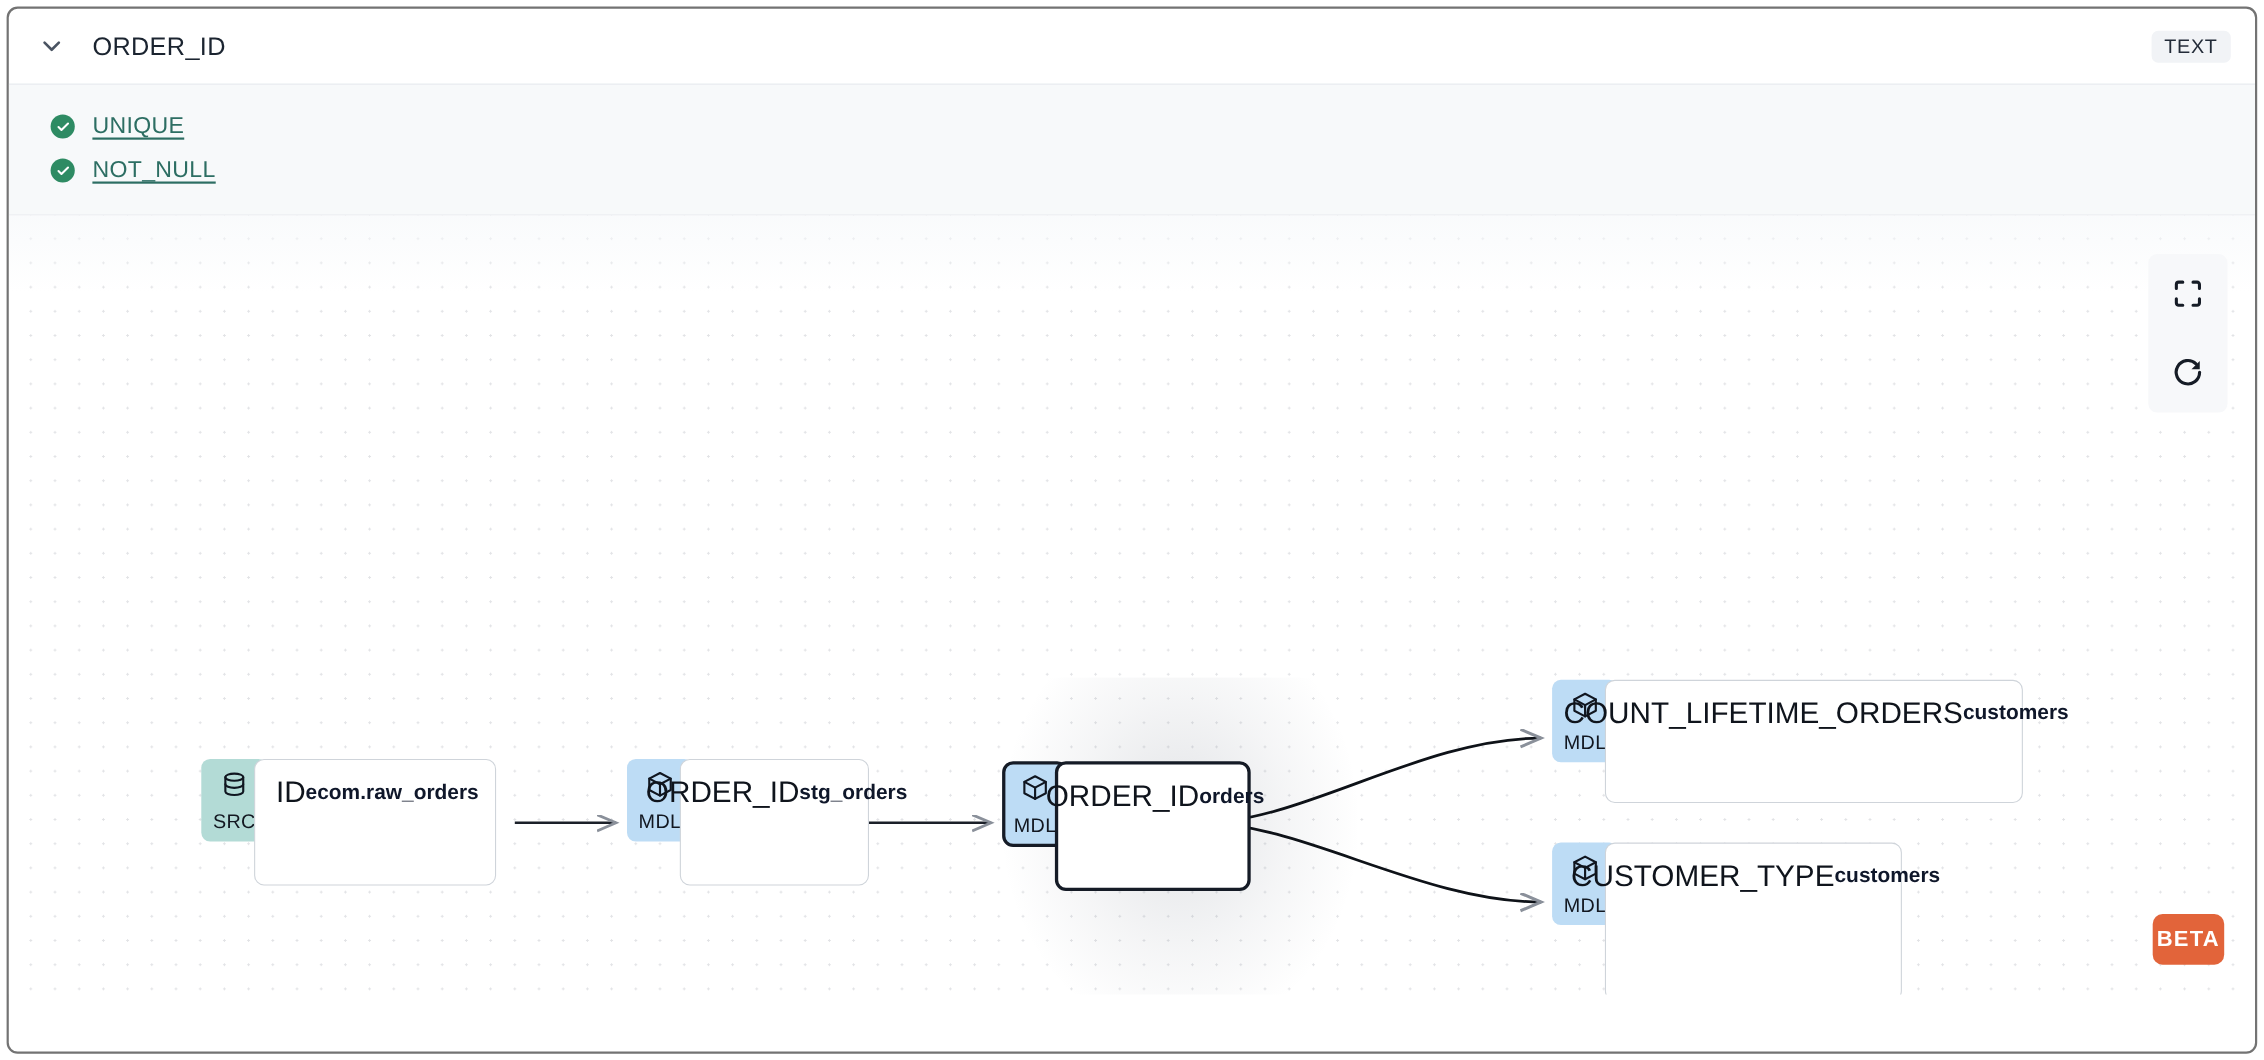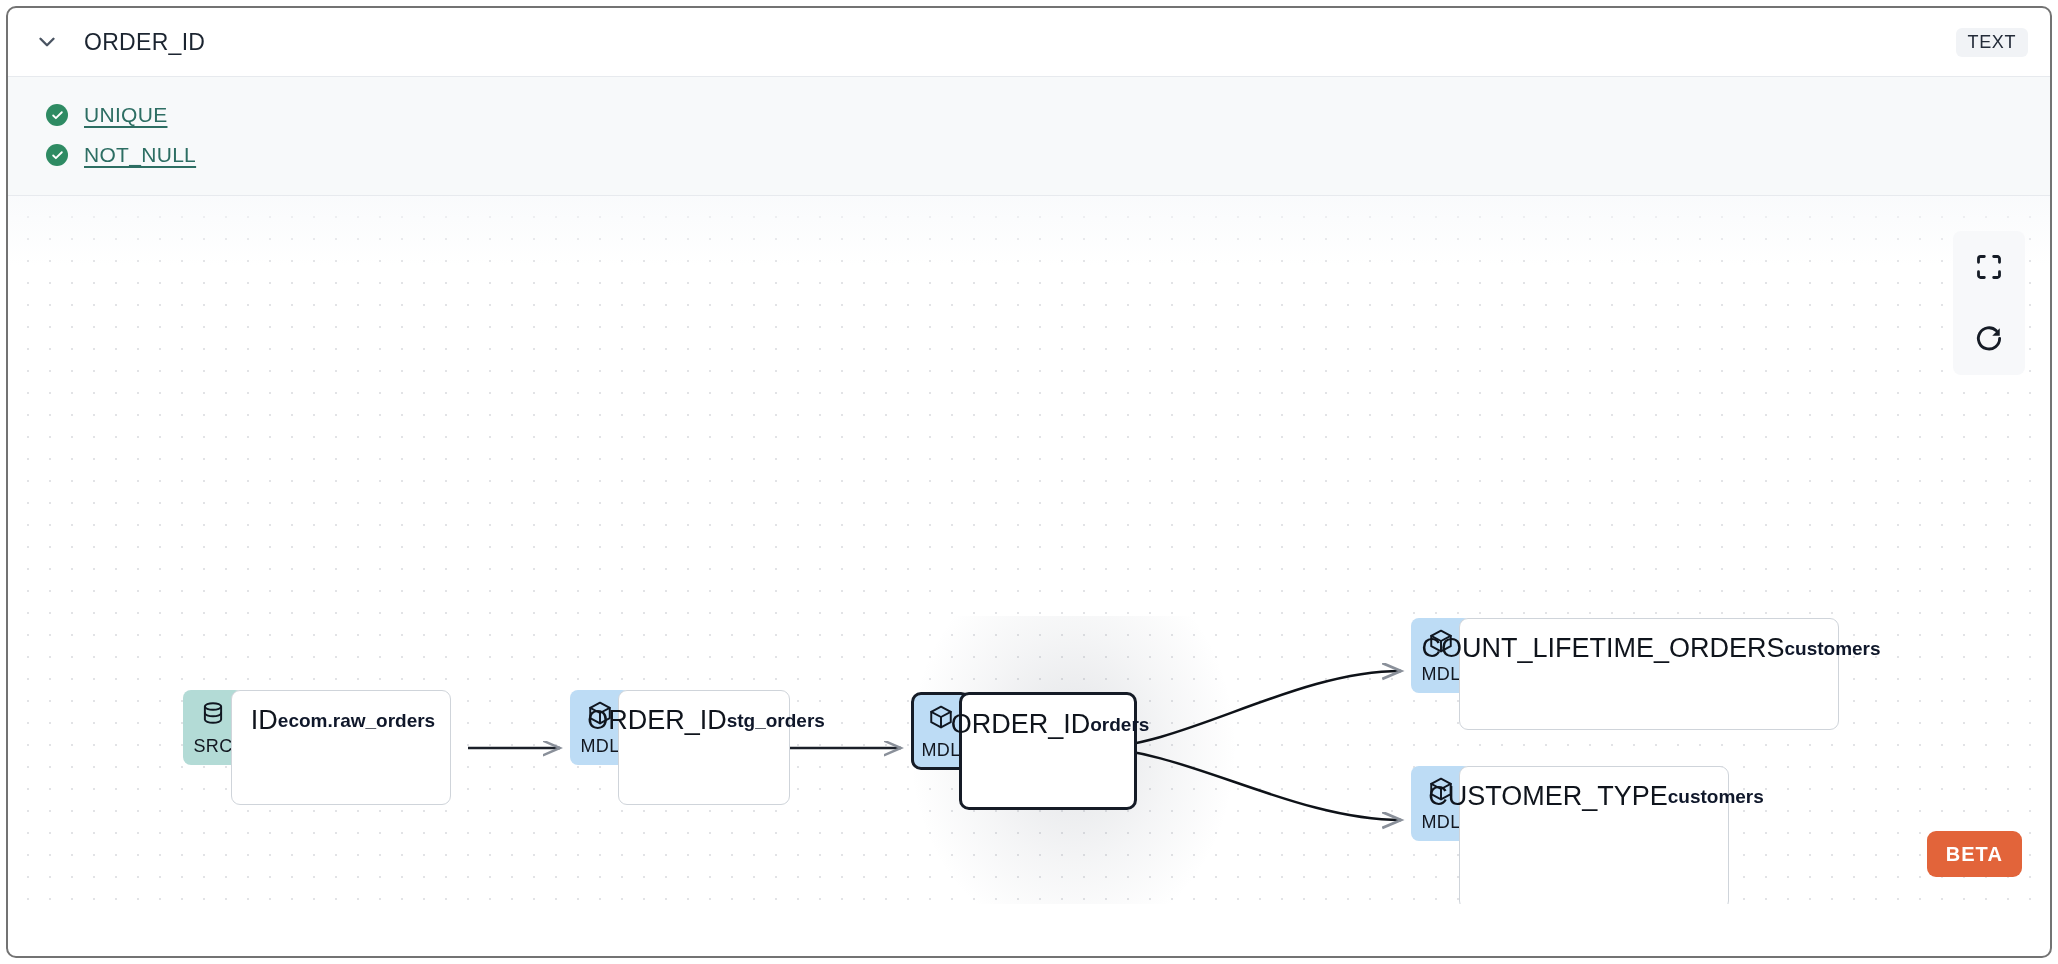--- a/index.html
+++ b/index.html
@@ -233,21 +233,21 @@
   
   .beta {
     position: absolute;
     right: 28px;
     bottom: 27px;
     background: #e2643a;
     color: #ffffff;
     font-size: 20px;
     font-weight: bold;
     letter-spacing: 1.1px;
-    padding: 13px 19px;
+    padding: 13px 4px;
     border-radius: 9px;
     line-height: 1;
     cursor: pointer;
   }
 </style>
 </head>
 <body>
 
 <div class="card">
 

